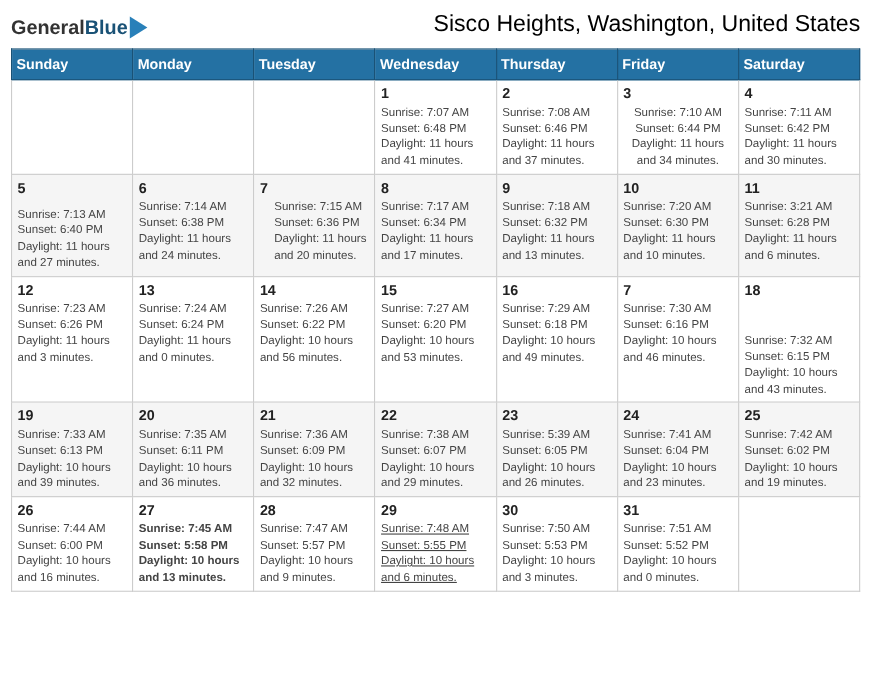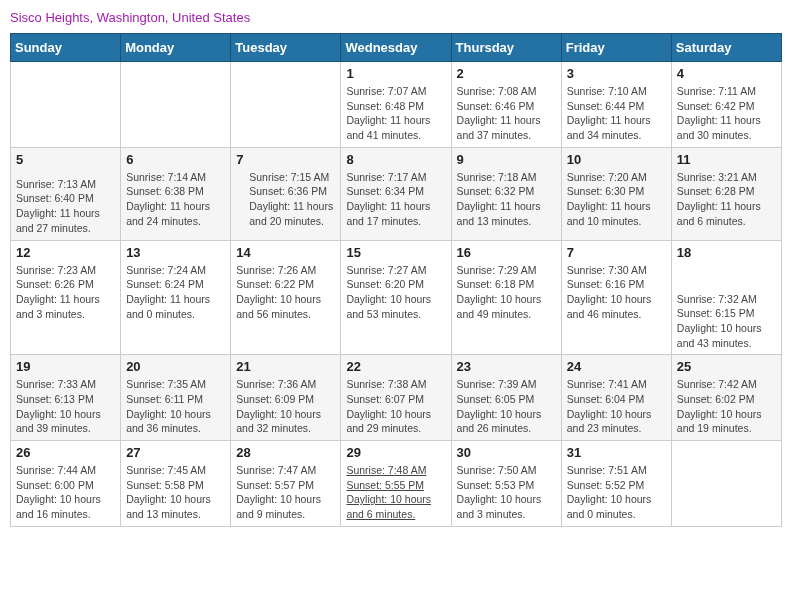--- a/index.html
+++ b/index.html
@@ -47,22 +47,22 @@
     }
     .title-area {
       text-align: right;
     }
     .month-title {
       font-size: 32px;
       font-weight: bold;
       color: #1a1a1a;
     }
     .location {
-      font-size: 13px;
-      color: #a21caf;
+      font-size: 21px;
+      color: #000000;
     }
     .calendar {
       width: 100%;
       border-collapse: collapse;
       border: 1px solid #ccc;
     }
     .calendar th {
       background-color: #2471a3;
       color: #fff;
       font-size: 13px;
@@ -96,20 +96,27 @@
       background-color: #f5f5f5;
     }
     .empty-cell {
       background-color: #fff !important;
     }
   </style>
 </head>
 <body>
 
 <div class="header">
+  <div class="logo">
+    <div class="logo-text">
+      <span class="logo-general">General</span>
+      <span class="logo-blue">Blue</span>
+      <div class="logo-arrow"></div>
+    </div>
+  </div>
   <div class="title-area">
     <div class="location">Sisco Heights, Washington, United States</div>
   </div>
 </div>
 
 <table class="calendar">
   <thead>
     <tr>
     <th>Sunday</th>
         <th>Monday</th>
@@ -132,21 +139,21 @@
 Daylight: 11 hours and 41 minutes.</div>
         </td>
         <td>
           <div class="day-number">2</div>
           <div class="day-info" style="white-space: pre-line;">Sunrise: 7:08 AM
 Sunset: 6:46 PM
 Daylight: 11 hours and 37 minutes.</div>
         </td>
         <td>
           <div class="day-number">3</div>
-          <div class="day-info" style="white-space: pre-line;">Sunrise: 7:10 AM
+          <div class="day-info" style="white-space: pre-line; text-align: center;">Sunrise: 7:10 AM
 Sunset: 6:44 PM
 Daylight: 11 hours and 34 minutes.</div>
         </td>
         <td>
           <div class="day-number">4</div>
           <div class="day-info" style="white-space: pre-line;">Sunrise: 7:11 AM
 Sunset: 6:42 PM
 Daylight: 11 hours and 30 minutes.</div>
         </td>
       </tr>
@@ -258,21 +265,21 @@
 Daylight: 10 hours and 32 minutes.</div>
         </td>
         <td>
           <div class="day-number">22</div>
           <div class="day-info" style="white-space: pre-line;">Sunrise: 7:38 AM
 Sunset: 6:07 PM
 Daylight: 10 hours and 29 minutes.</div>
         </td>
         <td>
           <div class="day-number">23</div>
-          <div class="day-info" style="white-space: pre-line;">Sunrise: 7:39 AM
+          <div class="day-info" style="white-space: pre-line;">Sunrise: 5:39 AM
 Sunset: 6:05 PM
 Daylight: 10 hours and 26 minutes.</div>
         </td>
         <td>
           <div class="day-number">24</div>
           <div class="day-info" style="white-space: pre-line;">Sunrise: 7:41 AM
 Sunset: 6:04 PM
 Daylight: 10 hours and 23 minutes.</div>
         </td>
         <td>
@@ -284,21 +291,21 @@
       </tr>
       <tr>
         <td>
           <div class="day-number">26</div>
           <div class="day-info" style="white-space: pre-line;">Sunrise: 7:44 AM
 Sunset: 6:00 PM
 Daylight: 10 hours and 16 minutes.</div>
         </td>
         <td>
           <div class="day-number">27</div>
-          <div class="day-info" style="white-space: pre-line;">Sunrise: 7:45 AM
+          <div class="day-info" style="white-space: pre-line; font-weight: bold;">Sunrise: 7:45 AM
 Sunset: 5:58 PM
 Daylight: 10 hours and 13 minutes.</div>
         </td>
         <td>
           <div class="day-number">28</div>
           <div class="day-info" style="white-space: pre-line;">Sunrise: 7:47 AM
 Sunset: 5:57 PM
 Daylight: 10 hours and 9 minutes.</div>
         </td>
         <td>

